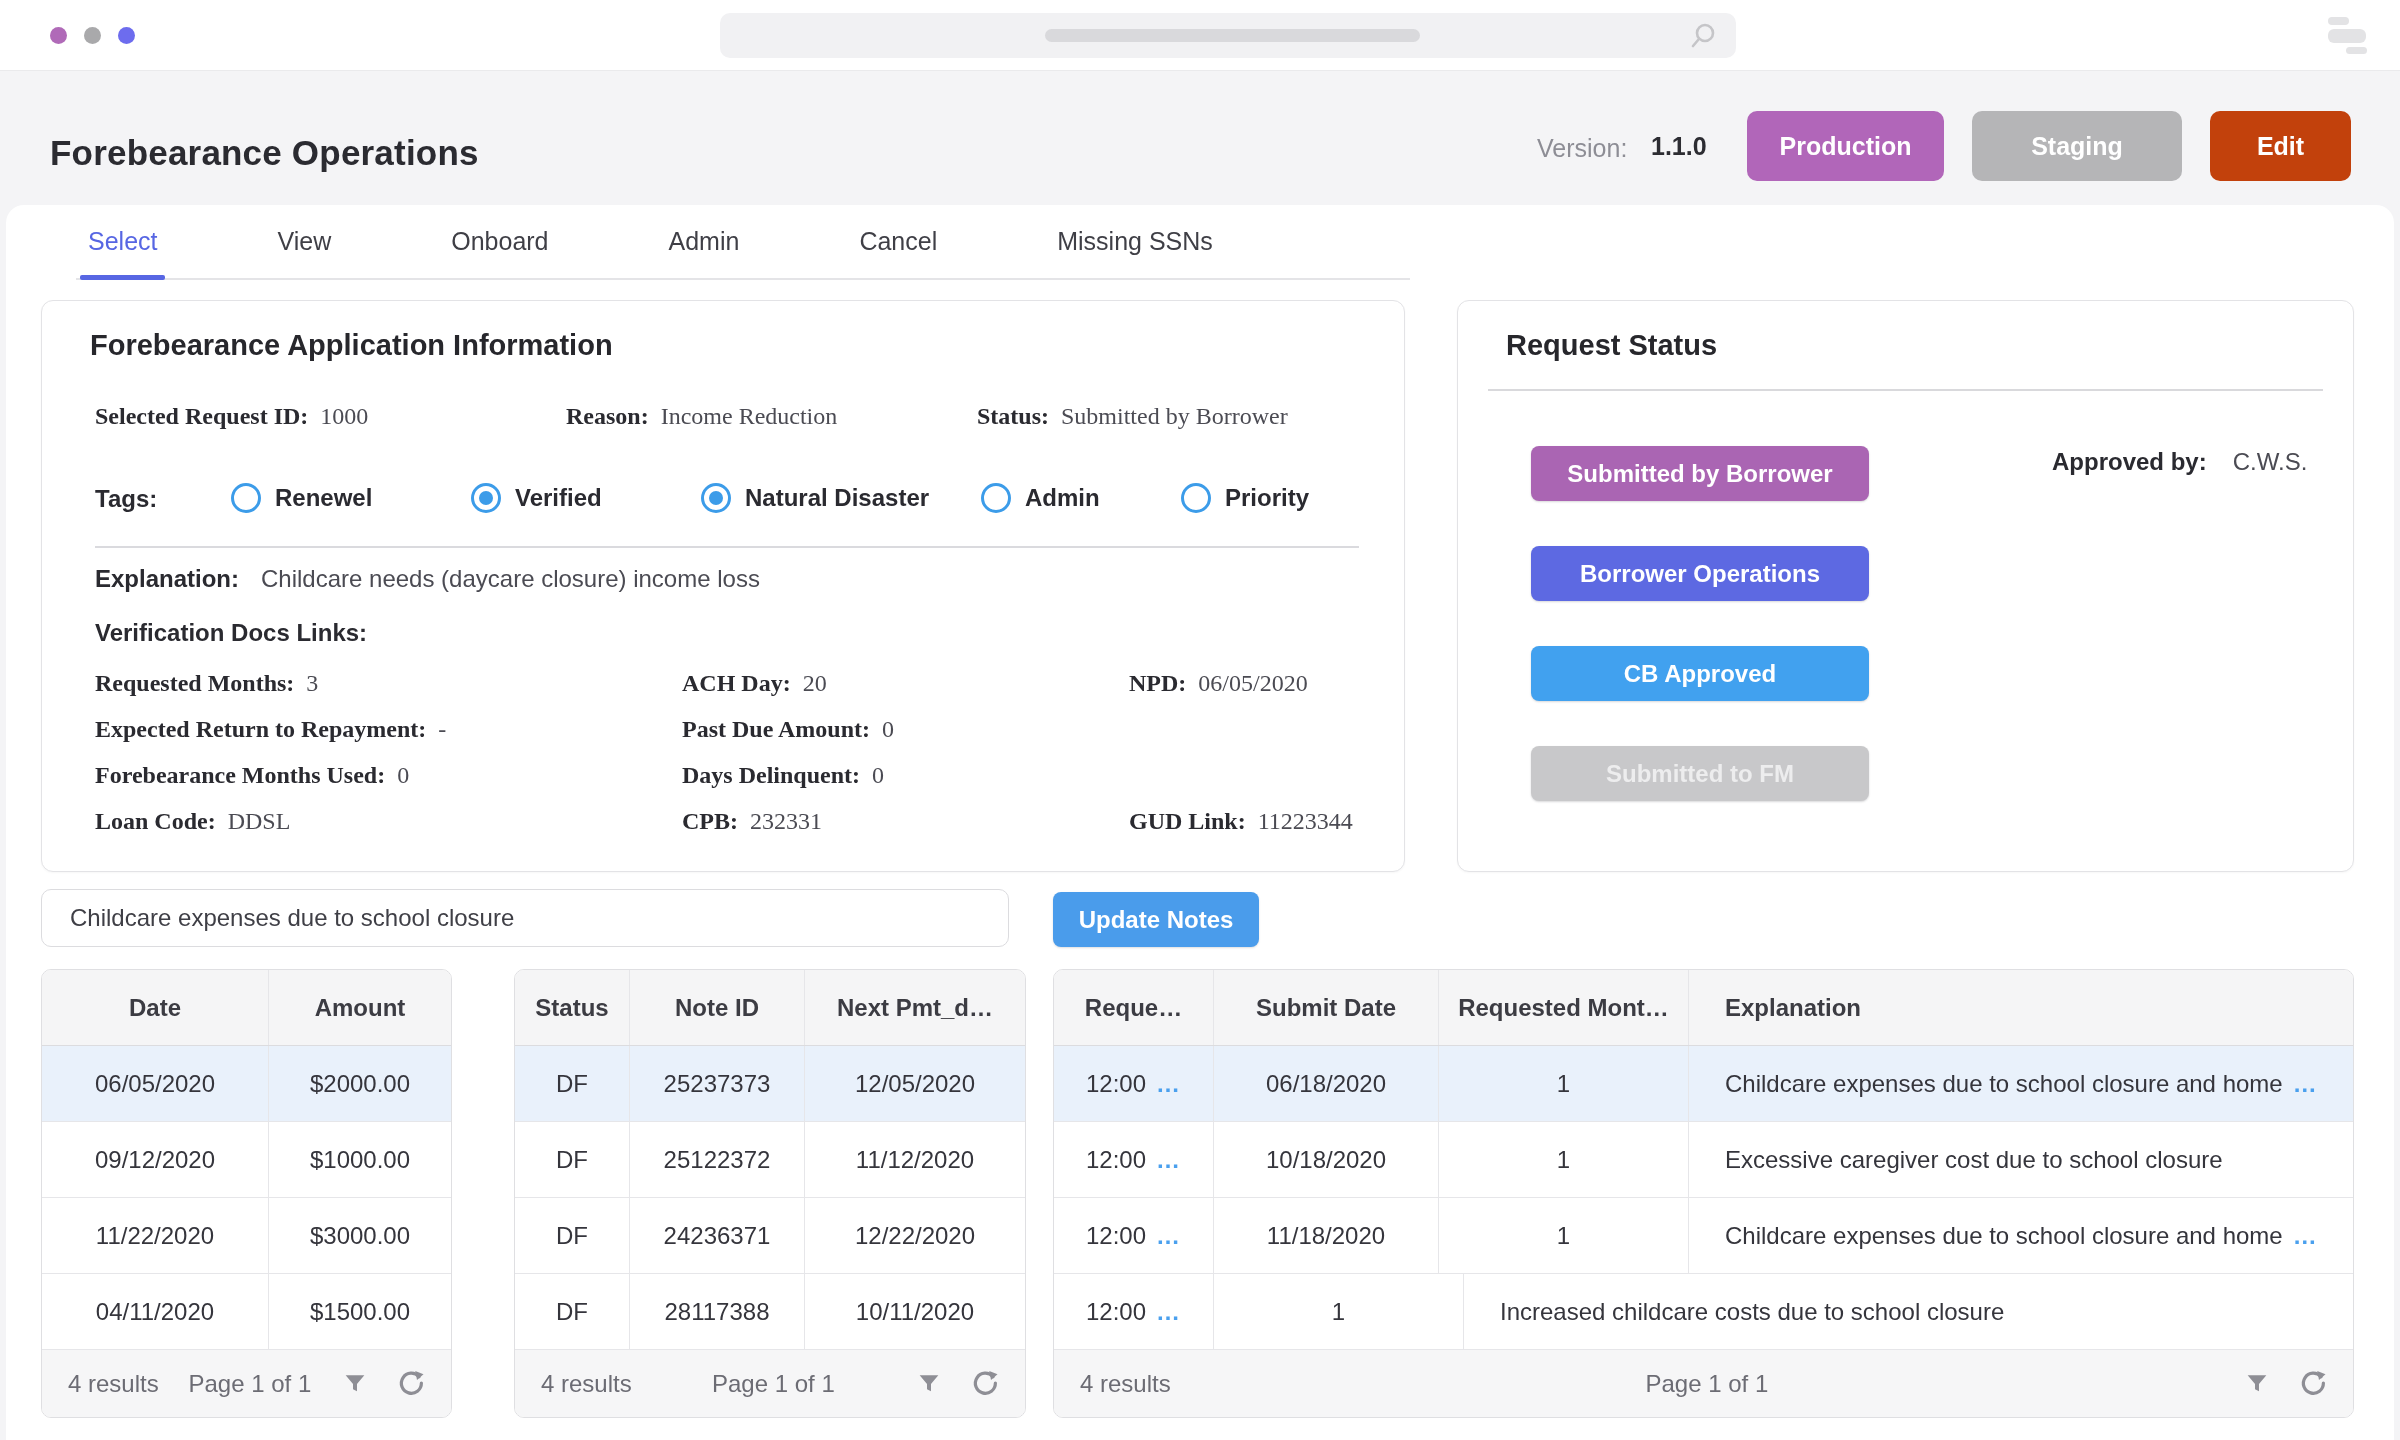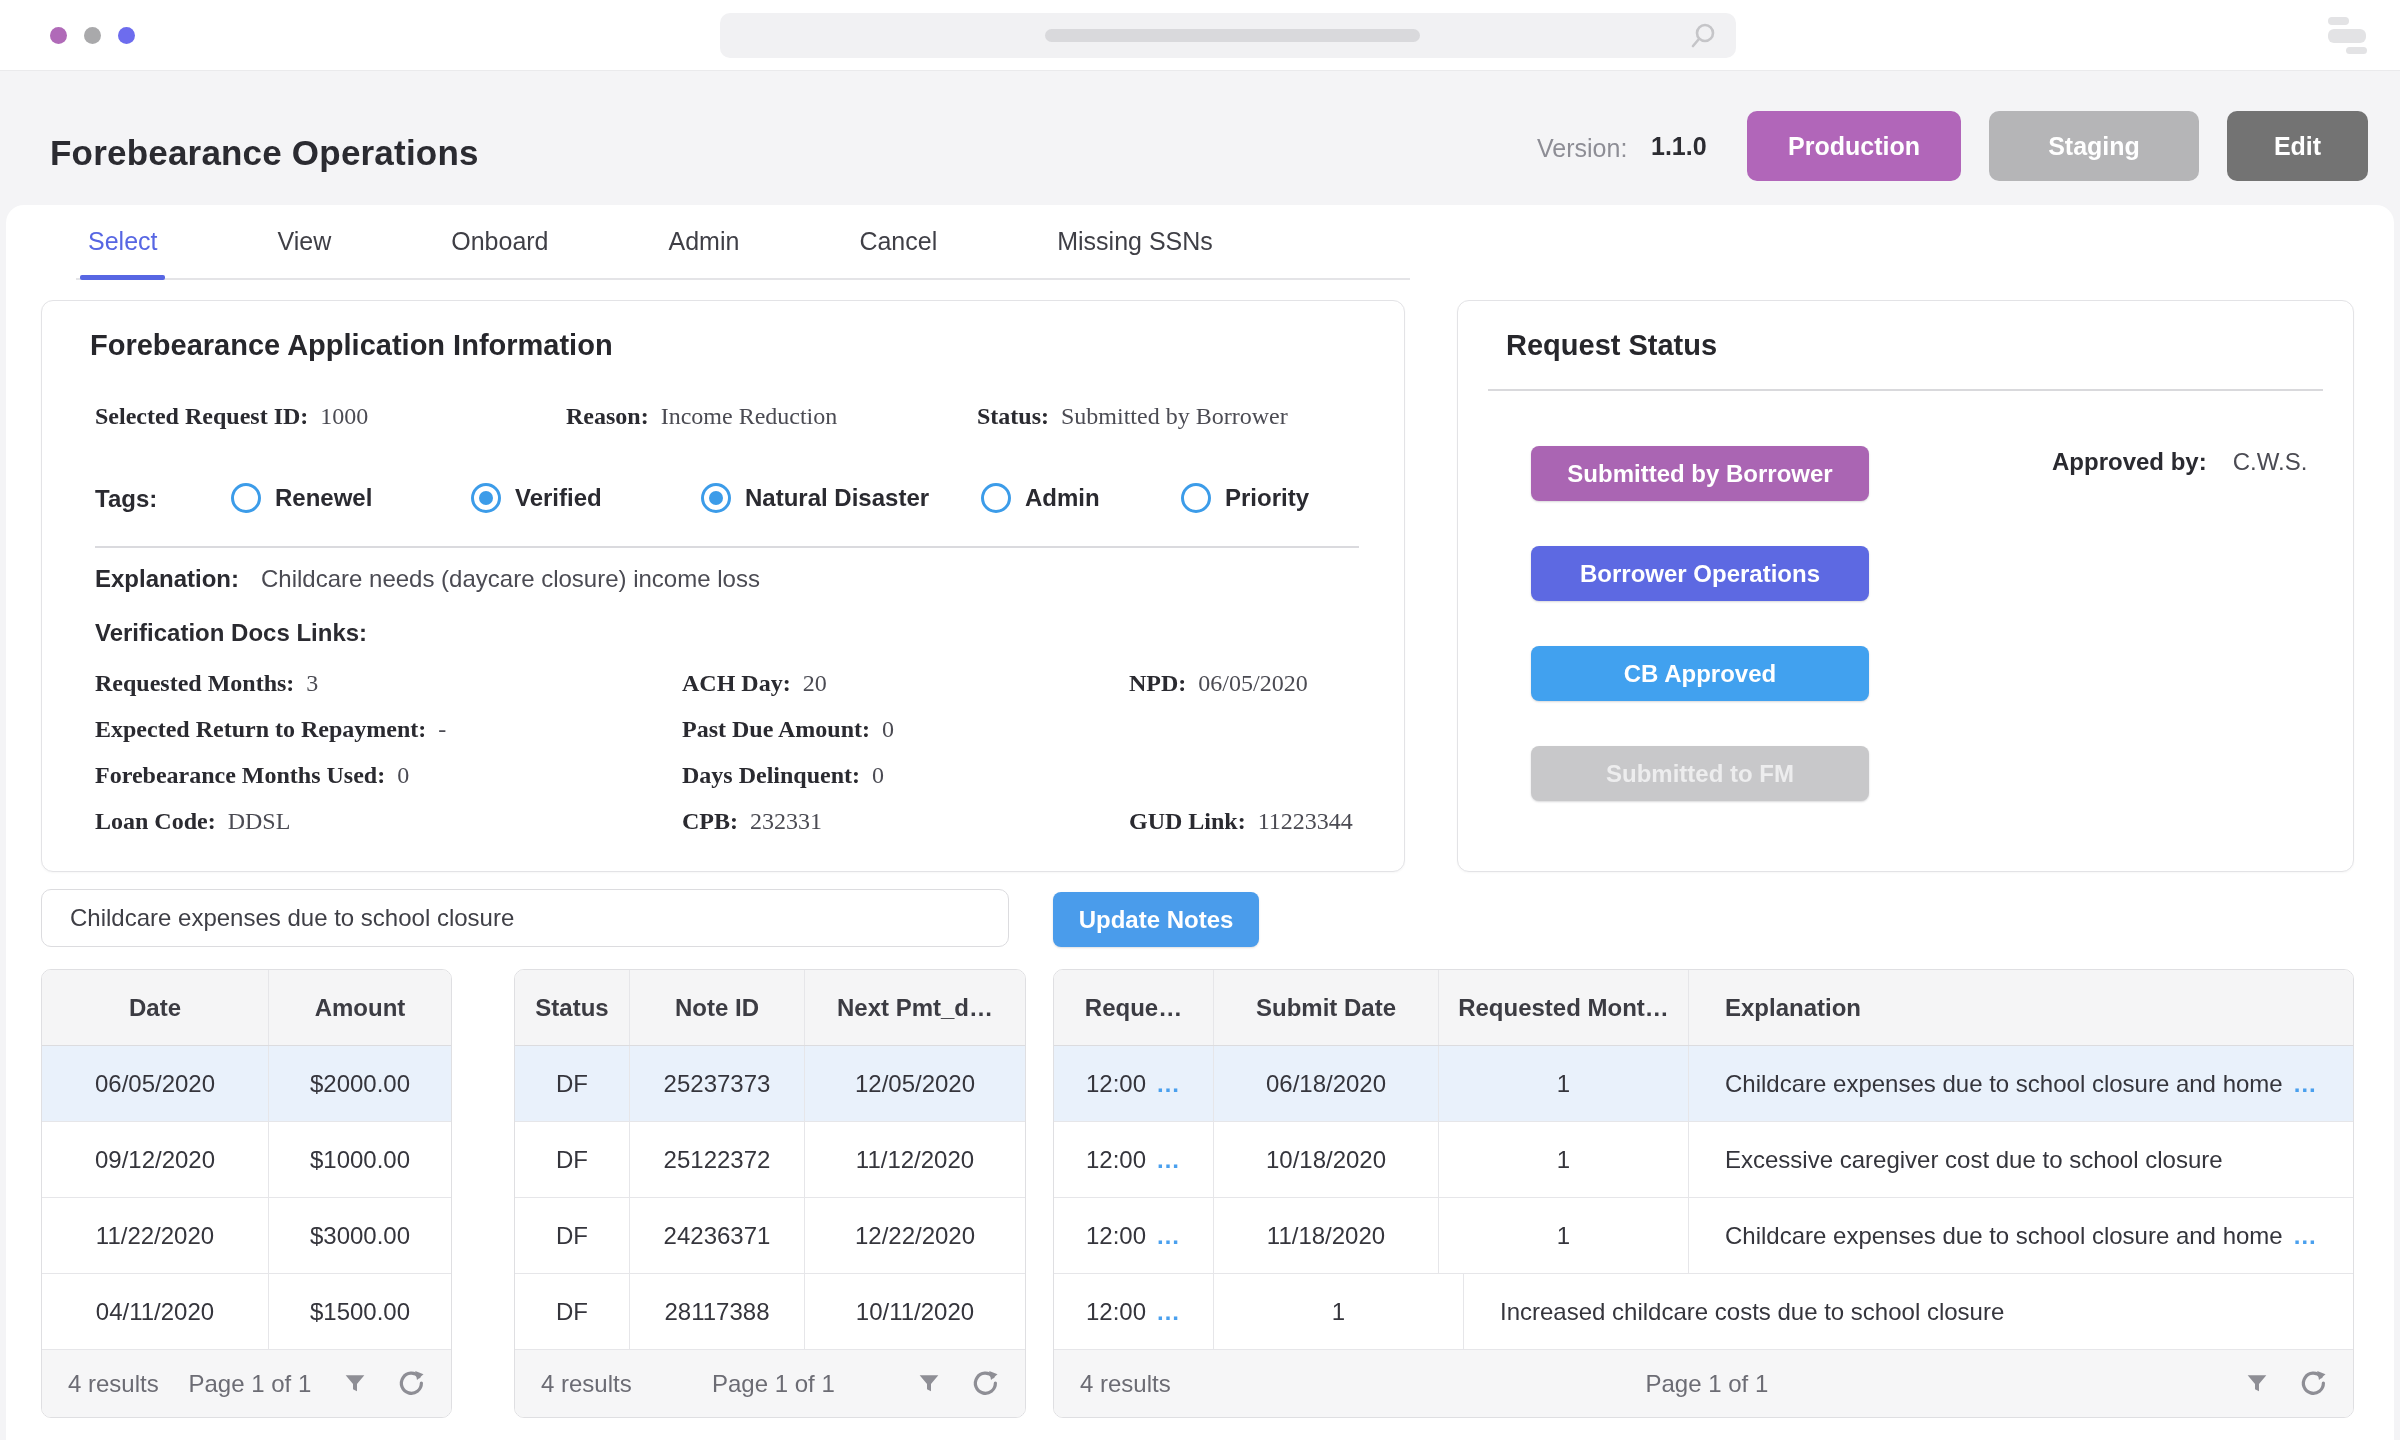--- a/index.html
+++ b/index.html
@@ -20,21 +20,21 @@
   .menu-ico span{position:absolute;background:#e3e3e5;border-radius:6px;}
   .menu-ico .m1{left:2px;top:0;width:21px;height:8px;}
   .menu-ico .m2{left:2px;top:12px;width:38px;height:14px;}
   .menu-ico .m3{left:20px;top:30px;width:21px;height:7px;}
   
   .page-title{position:absolute;left:50px;top:133px;font-size:35px;font-weight:600;color:#2b2b31;letter-spacing:.2px;}
   .version-label{position:absolute;left:1537px;top:134px;font-size:25px;color:#8d8d95;}
   .version-value{position:absolute;left:1651px;top:132px;font-size:25px;font-weight:700;color:#2c2c32;}
   .env-buttons{position:absolute;left:1747px;top:111px;display:flex;gap:28px;}
   .env-btn{height:70px;border-radius:10px;color:#fff;font-size:25px;font-weight:600;display:flex;align-items:center;justify-content:center;border:none;cursor:pointer;}
-  .env-btn:nth-child(1){width:214px;}
+  .env-btn:nth-child(1){width:197px;}
   .env-btn:nth-child(2){width:210px;}
   .env-btn:nth-child(3){width:141px;}
   
   .panel{position:absolute;left:6px;top:205px;width:2388px;height:1237px;background:#ffffff;border-radius:18px 18px 0 0;}
   
   .tabs{position:absolute;left:70px;top:22px;width:1334px;display:flex;gap:120px;padding-left:12px;border-bottom:2px solid #e4e4e7;box-sizing:border-box;}
   .tab{position:relative;font-size:25px;color:#3f3f46;padding-bottom:22px;cursor:pointer;white-space:nowrap;}
   .tab.active{color:#5766e3;}
   .tab.active::after{content:"";position:absolute;left:-8px;right:-8px;bottom:-2px;height:5px;border-radius:2px;background:#5766e3;}
   
@@ -110,21 +110,21 @@
     <span class="m3"></span>
   </div>
 </div>
 
 <div class="page-title">Forebearance Operations</div>
 <div class="version-label">Version:</div>
 <div class="version-value">1.1.0</div>
 <div class="env-buttons" id="env-buttons">
     <button class="env-btn" style="background: rgb(177, 102, 185);">Production</button>
     <button class="env-btn" style="background: rgb(181, 181, 183);">Staging</button>
-    <button class="env-btn" style="background: #737373;">Edit</button>
+    <button class="env-btn" style="background: #c2410c;">Edit</button>
   </div>
 
 <div class="panel">
 
   <div class="tabs" id="tabs">
       <div class="tab active">Select</div>
       <div class="tab">View</div>
       <div class="tab">Onboard</div>
       <div class="tab">Admin</div>
       <div class="tab">Cancel</div>

